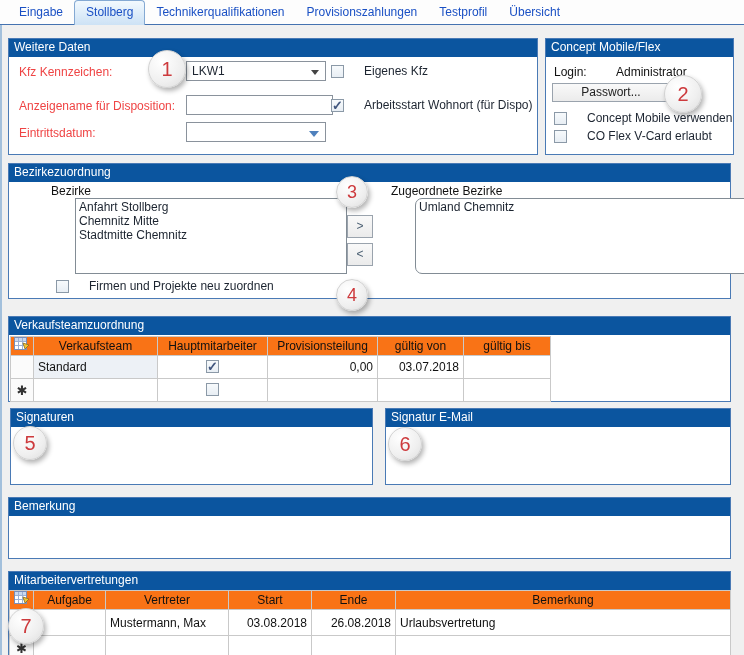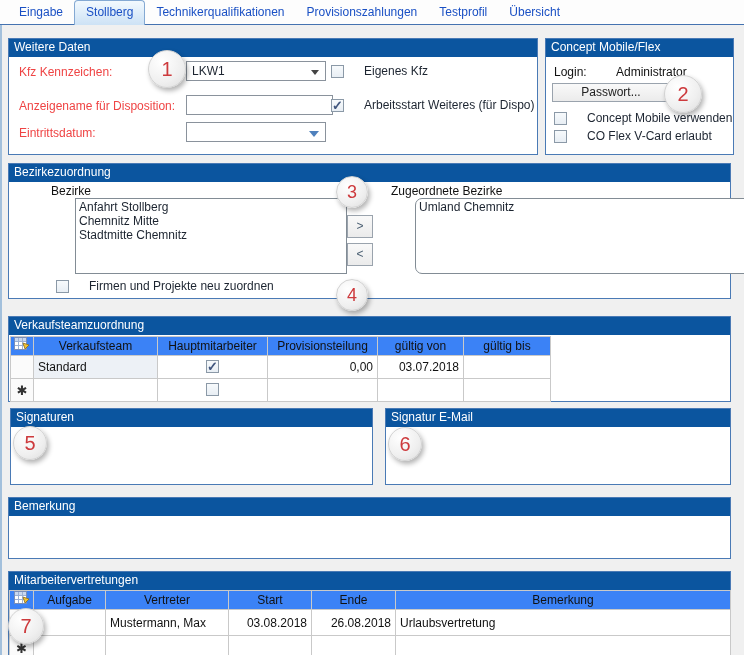--- a/index.html
+++ b/index.html
@@ -58,21 +58,21 @@
   }
   
   .listbox { position:absolute; background:#fff; border:1px solid #828c95; padding-top:1px; overflow:hidden;margin-left:24px; }
   .listbox div { padding:0 3px; line-height:14px; white-space:nowrap; }
   
   table.grid { border-collapse:collapse; table-layout:fixed; background:#fff; position:absolute; }
   table.grid td, table.grid th {
     border:1px solid #c9c9c9; font-weight:normal; font-size:12px;
     overflow:hidden; white-space:nowrap; padding:0 4px; color:#111;
   }
-  table.grid th { text-align:center; background:#3b82f6;margin-top:48px; }
+  table.grid th { text-align:center; background:#f97316;margin-top:48px; }
   td.rowhead { background:#fbfbfb; text-align:center; padding:0; }
   td.num, td.date { text-align:right; }
   td.ckcell { text-align:center; }
   td.ckcell .cb { position:relative; top:1px; }
   .marker-arrow { font-size:8px; color:#222; }
   .marker-star { font-size:13px; color:#333; }
   .shaded { background:#edf1f6; }
   
   .num-circle {
     position:absolute; border-radius:50%; z-index:30;
@@ -107,21 +107,21 @@
   <div class="cbrow" style="left:322px; top:25px;">
     <span class="cb"></span>
     <span>Eigenes Kfz</span>
   </div>
   <div class="abs lbl" style="left:10px; top:60px;">Anzeigename für Disposition:</div>
   <div class="tbox" style="left:177px; top:56px; width:147px; height:20px;">
     <input class="bare" type="text" value="" style="">
   </div>
   <div class="cbrow" style="left:322px; top:59px;">
     <span class="cb checked"></span>
-    <span>Arbeitsstart Weiteres (für Dispo)</span>
+    <span>Arbeitsstart Wohnort (für Dispo)</span>
   </div>
   <div class="abs lbl" style="left:10px; top:87px;">Eintrittsdatum:</div>
   <div class="combo" style="left:177px; top:83px; width:140px; height:20px;">
     <span></span>
     <span class="arrow-blue"></span>
   </div>
 </div>
 
 <div class="section" style="left:545px; top:38px; width:189px; height:117px;">
   <div class="section-h">Concept Mobile/Flex</div>

